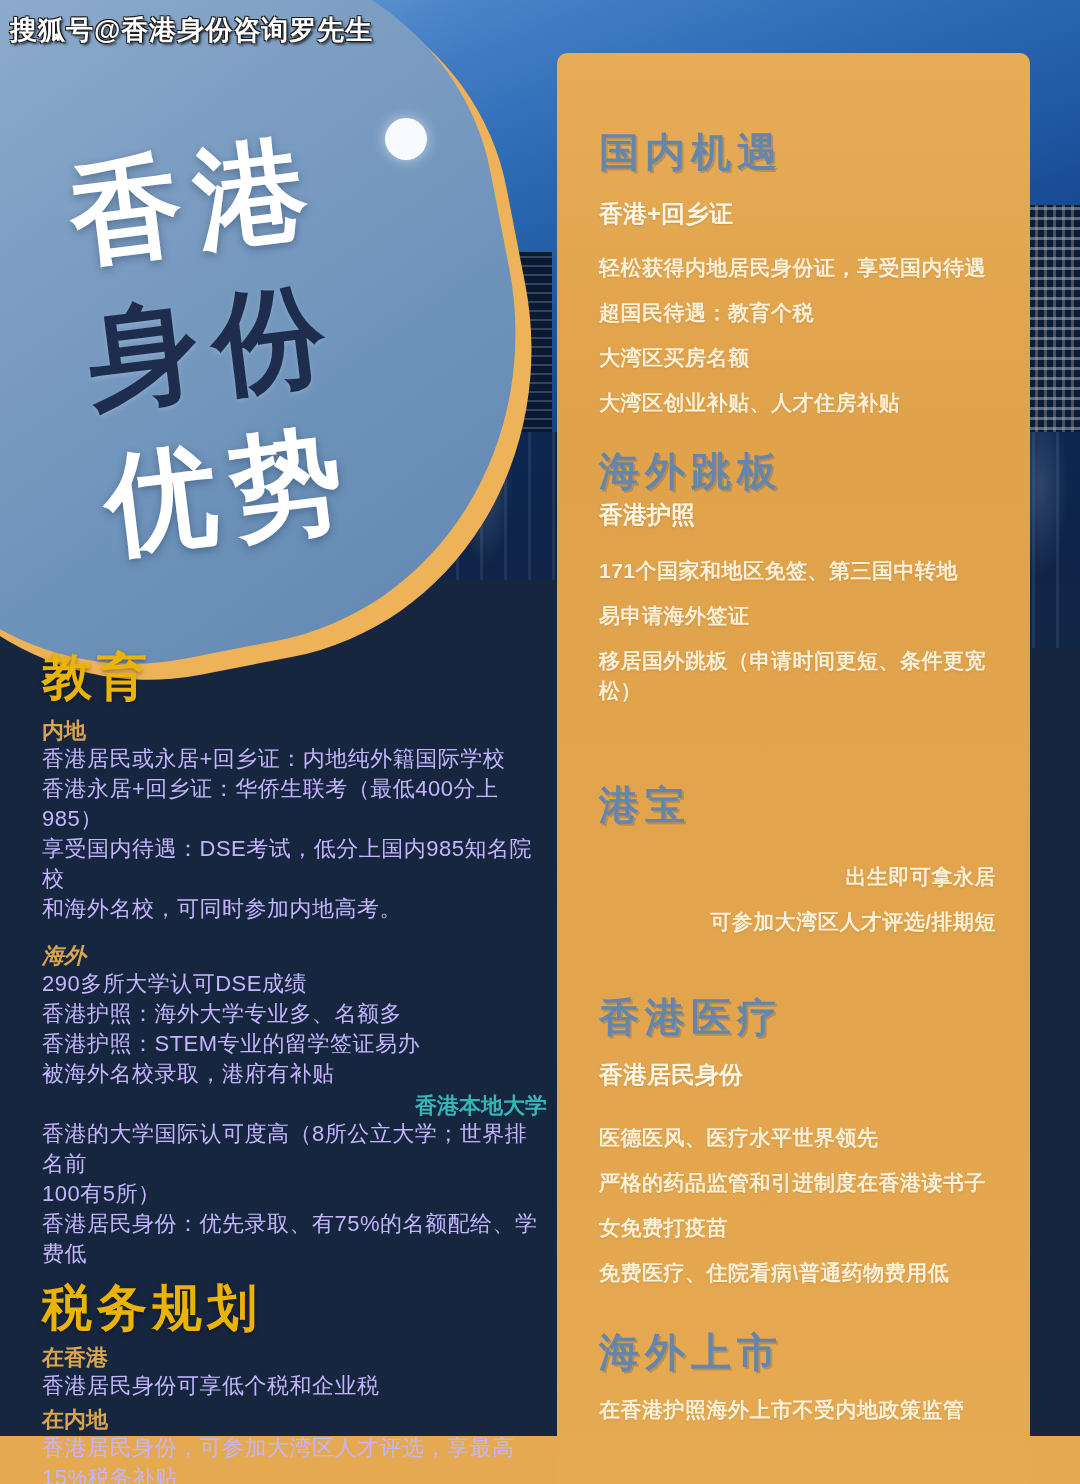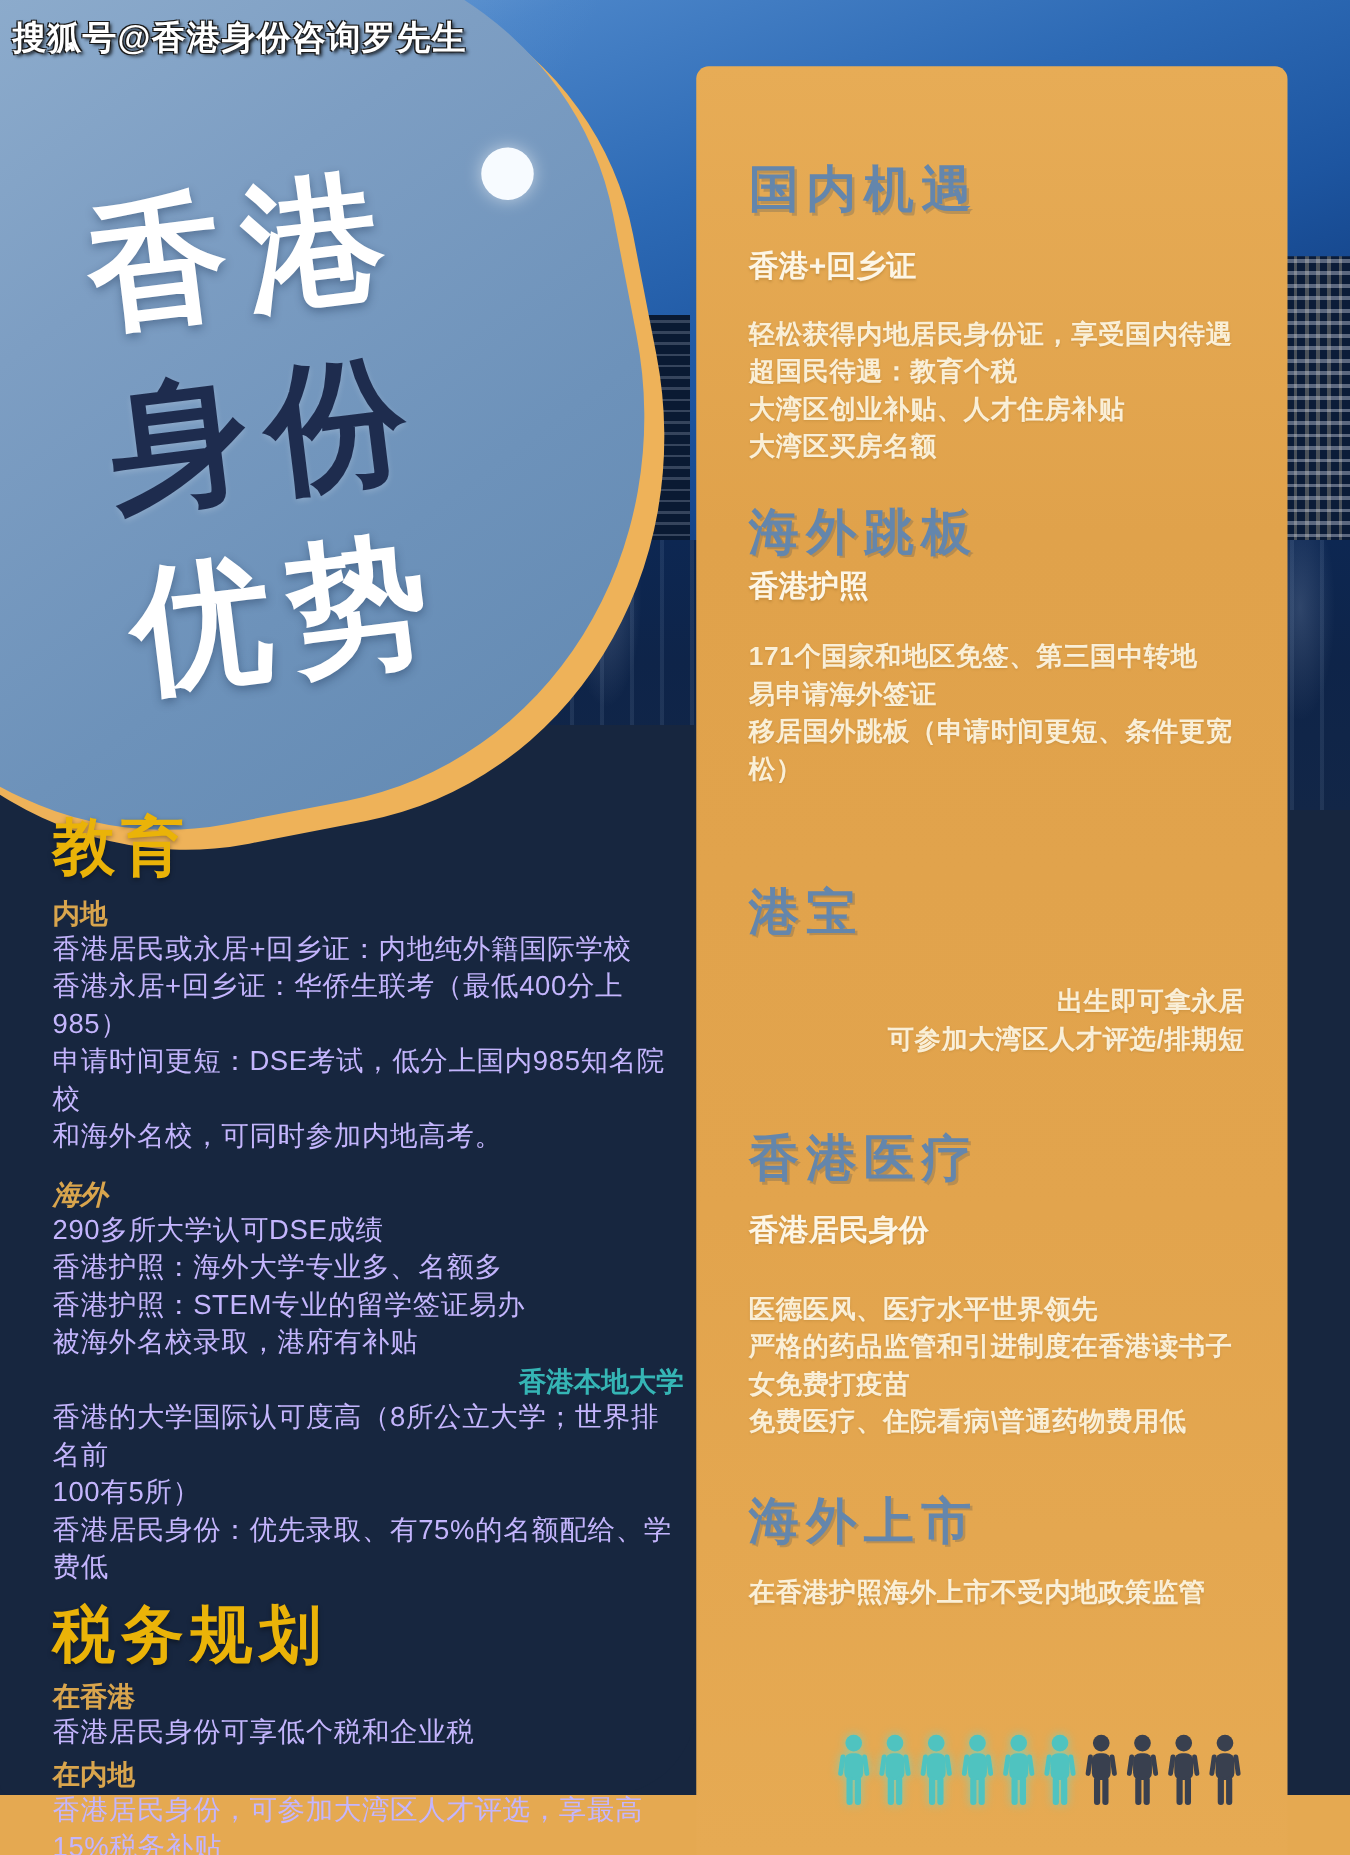--- a/index.html
+++ b/index.html
@@ -62,21 +62,21 @@
   .bl{font-size:22px;line-height:30px;font-weight:400;color:#c4b5fd;letter-spacing:.5px;}
   
   .panel{position:absolute;left:557px;top:53px;width:473px;height:1431px;
     background:linear-gradient(180deg,#e7ac56 0%,#e0a24b 26%,#e2a44d 64%,#e6aa53 100%);
     border-radius:10px 10px 0 0;box-sizing:border-box;padding:74px 34px 0 42px;}
   .p-h{font-size:40px;line-height:50px;font-weight:900;letter-spacing:6px;color:#6486ac;
     text-shadow:2px 2px 0 rgba(42,62,92,.22);}
   .p-sub{font-size:24px;line-height:30px;font-weight:800;color:#fdf6e6;
     text-shadow:0 1px 2px rgba(120,80,20,.25);}
   .p-l{font-size:21px;line-height:30px;font-weight:700;color:rgba(253,246,228,.92);
-    letter-spacing:.5px;text-shadow:0 1px 2px rgba(120,80,20,.2);}
+    letter-spacing:.5px;text-shadow:0 1px 2px rgba(120,80,20,.2);margin-top:15px;}
   .mt22{margin-top:22px;}.mt24{margin-top:24px;}.mt28{margin-top:28px;}
   .mt12{margin-top:4px;}.mt26{margin-top:26px;}.mt74{margin-top:74px;}
   .mt32{margin-top:32px;text-align:right;}.mt55{margin-top:55px;}.mt18{margin-top:18px;}
   .mt33{margin-top:33px;}.mt39{margin-top:39px;}.mt8{margin-top:8px;}
   .mt6{margin-top:6px;}.mt10{margin-top:10px;}.mt4{margin-top:4px;}.mt5{margin-top:19px;font-style:italic;}
   .people{margin-top:96px;display:flex;align-items:flex-end;gap:5px;padding-left:70px;}
   .people .person{display:inline-block;line-height:0;}
   .people .teal{filter:drop-shadow(0 0 4px rgba(95,220,214,.65)) blur(.4px);}
 </style>
 </head>
@@ -105,21 +105,21 @@
     <div class="t2">身份</div>
     <div class="t3">优势</div>
   </div>
 
   <div class="left-col">
     <div class="big-h">教育</div>
     <div class="sub-o">内地</div>
     <div class="bl">香港居民或永居+回乡证：内地纯外籍国际学校</div>
     <div class="bl">香港永居+回乡证：华侨生联考（最低400分上</div>
     <div class="bl">985）</div>
-    <div class="bl">申请时间更短：DSE考试，低分上国内985知名院校</div>
+    <div class="bl">享受国内待遇：DSE考试，低分上国内985知名院校</div>
     <div class="bl">和海外名校，可同时参加内地高考。</div>
     <div class="sub-o mt5">海外</div>
     <div class="bl">290多所大学认可DSE成绩</div>
     <div class="bl">香港护照：海外大学专业多、名额多</div>
     <div class="bl">香港护照：STEM专业的留学签证易办</div>
     <div class="bl">被海外名校录取，港府有补贴</div>
     <div class="sub-t mt4">香港本地大学</div>
     <div class="bl">香港的大学国际认可度高（8所公立大学；世界排名前</div>
     <div class="bl">100有5所）</div>
     <div class="bl">香港居民身份：优先录取、有75%的名额配给、学费低</div>
@@ -132,22 +132,22 @@
     <div class="bl">15%税务补贴</div>
     <div class="bl">香港永居可享海外收入免内地税</div>
   </div>
 
   <div class="panel">
     <div class="p-h">国内机遇</div>
     <div class="p-sub mt22">香港+回乡证</div>
     <div class="mt24">
       <div class="p-l">轻松获得内地居民身份证，享受国内待遇</div>
       <div class="p-l">超国民待遇：教育个税</div>
+      <div class="p-l">大湾区买房名额</div>
       <div class="p-l">大湾区创业补贴、人才住房补贴</div>
-      <div class="p-l">大湾区买房名额</div>
     </div>
 
     <div class="p-h mt28">海外跳板</div>
     <div class="p-sub mt12">香港护照</div>
     <div class="mt26">
       <div class="p-l">171个国家和地区免签、第三国中转地</div>
       <div class="p-l">易申请海外签证</div>
       <div class="p-l">移居国外跳板（申请时间更短、条件更宽松）</div>
     </div>
 

